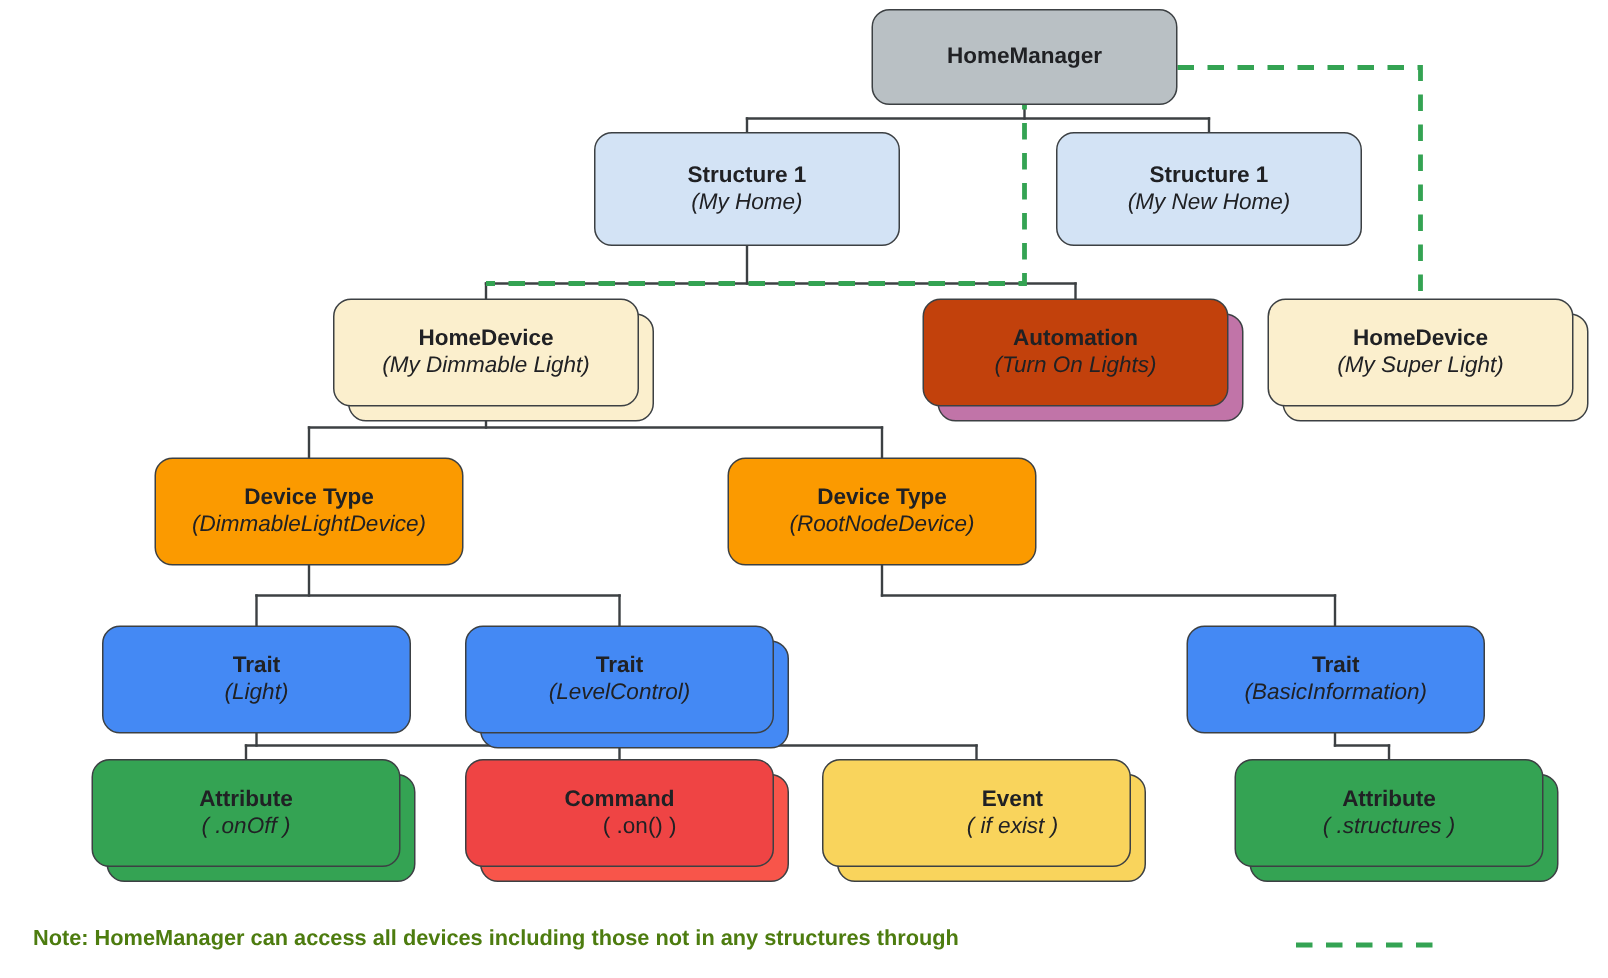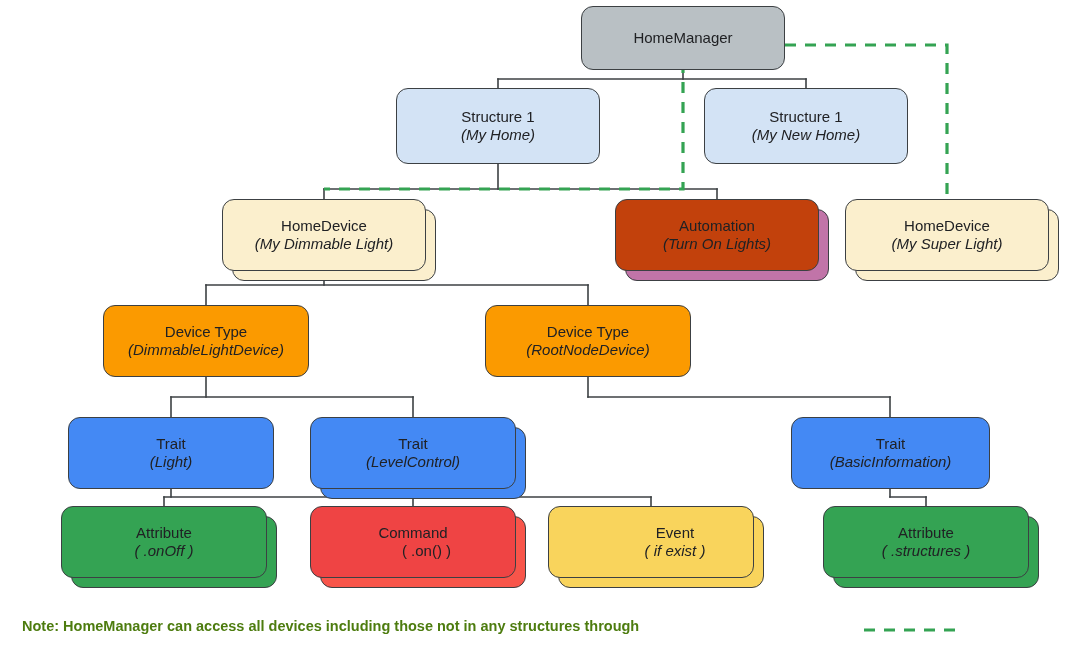--- a/index.html
+++ b/index.html
@@ -35,21 +35,21 @@
     border-radius: 12px;
     display: flex;
     flex-direction: column;
     align-items: center;
     justify-content: center;
     text-align: center;
     line-height: 1.22;
     font-size: 15px;
     z-index: 3;
   }
-  .node .t1 { font-weight: 400; white-space: nowrap; }
+  .node .t1 { font-weight: 700; white-space: nowrap; }
   .node .t2 { font-style: italic; white-space: nowrap; text-align: center; }
   .node .t2.roman { font-style: normal; margin-left: 27px; }
   
   .stack {
     position: absolute;
     box-sizing: border-box;
     border: 1.6px solid #3c4043;
     border-radius: 12px;
     z-index: 1;
   }

